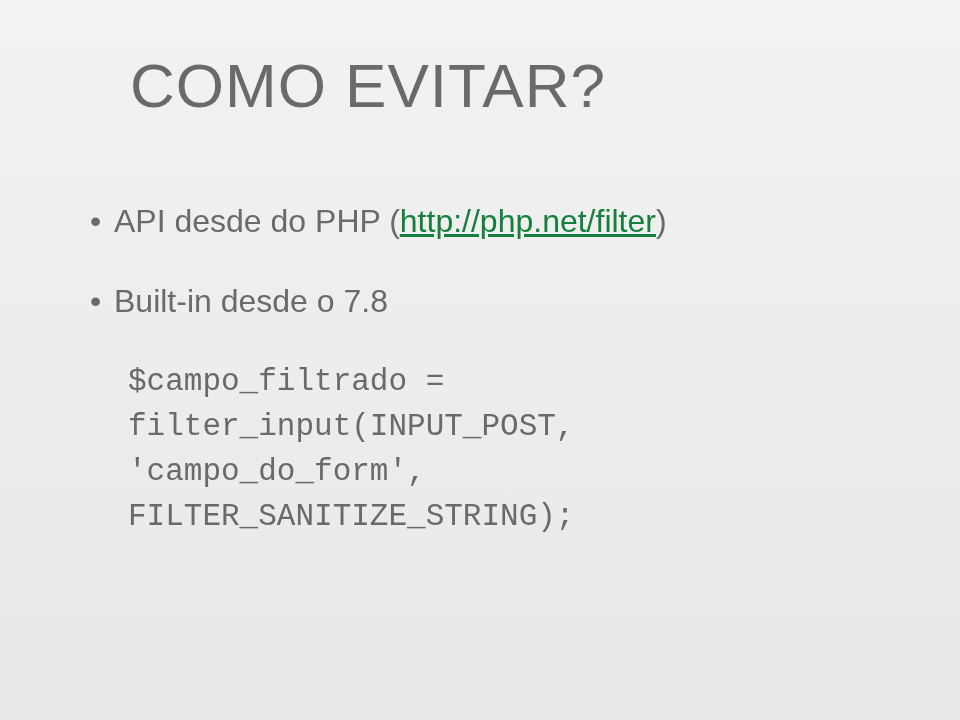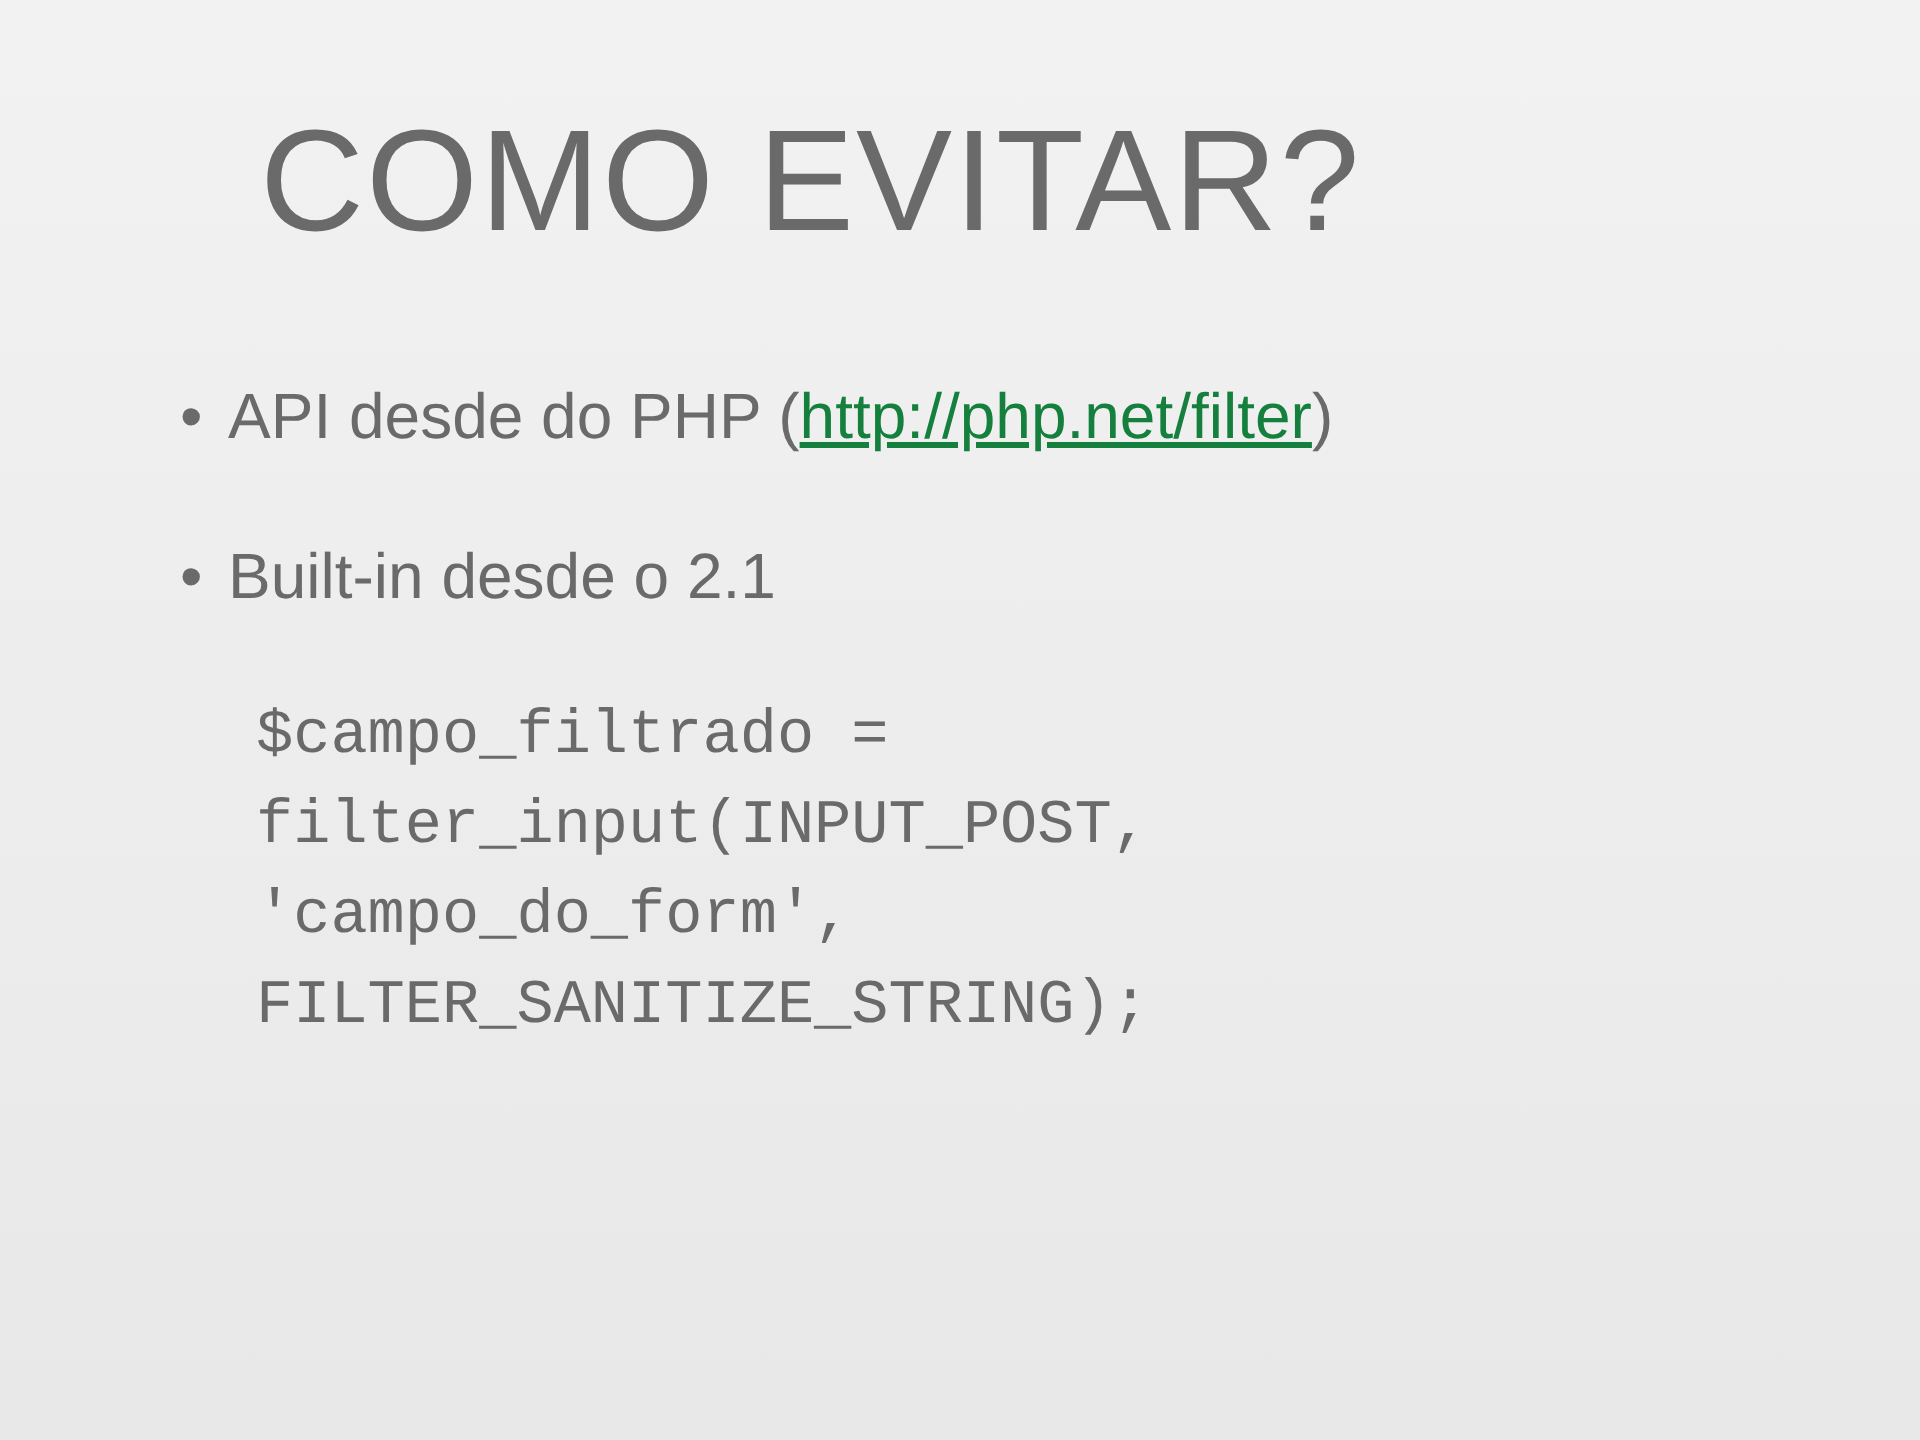--- a/index.html
+++ b/index.html
@@ -14,25 +14,25 @@
       font-family: "Helvetica Neue", Helvetica, Arial, sans-serif;
       overflow: hidden;
       position: relative;
     }
     .slide {
       width: 100%;
       height: 100%;
       padding: 50px 90px;
     }
     .title {
-      font-size: 72px;
+      font-size: 62px;
       font-weight: 200;
       color: #6a6a6a;
       letter-spacing: 1px;
-      margin-bottom: 56px;
+      margin-bottom: 80px;
       margin-left: 40px;
     }
     .bullet-list {
       list-style: none;
       margin-left: 0;
     }
     .bullet-item {
       font-size: 32px;
       font-weight: 300;
       color: #6a6a6a;
@@ -67,17 +67,17 @@
 </head>
 <body>
 
 <div class="slide">
   <h1 class="title">COMO EVITAR?</h1>
 
   <ul class="bullet-list">
     <li class="bullet-item">
       <span>API desde do PHP (</span><span class="link">http://php.net/filter</span><span>)</span>
     </li>
-    <li class="bullet-item">Built-in desde o 2.1</li>
+    <li class="bullet-item">Built-in desde o 7.8</li>
   </ul>
 
   <div class="code-block">$campo_filtrado = filter_input(INPUT_POST, 'campo_do_form', FILTER_SANITIZE_STRING);</div>
 </div>
 
 </body></html>

